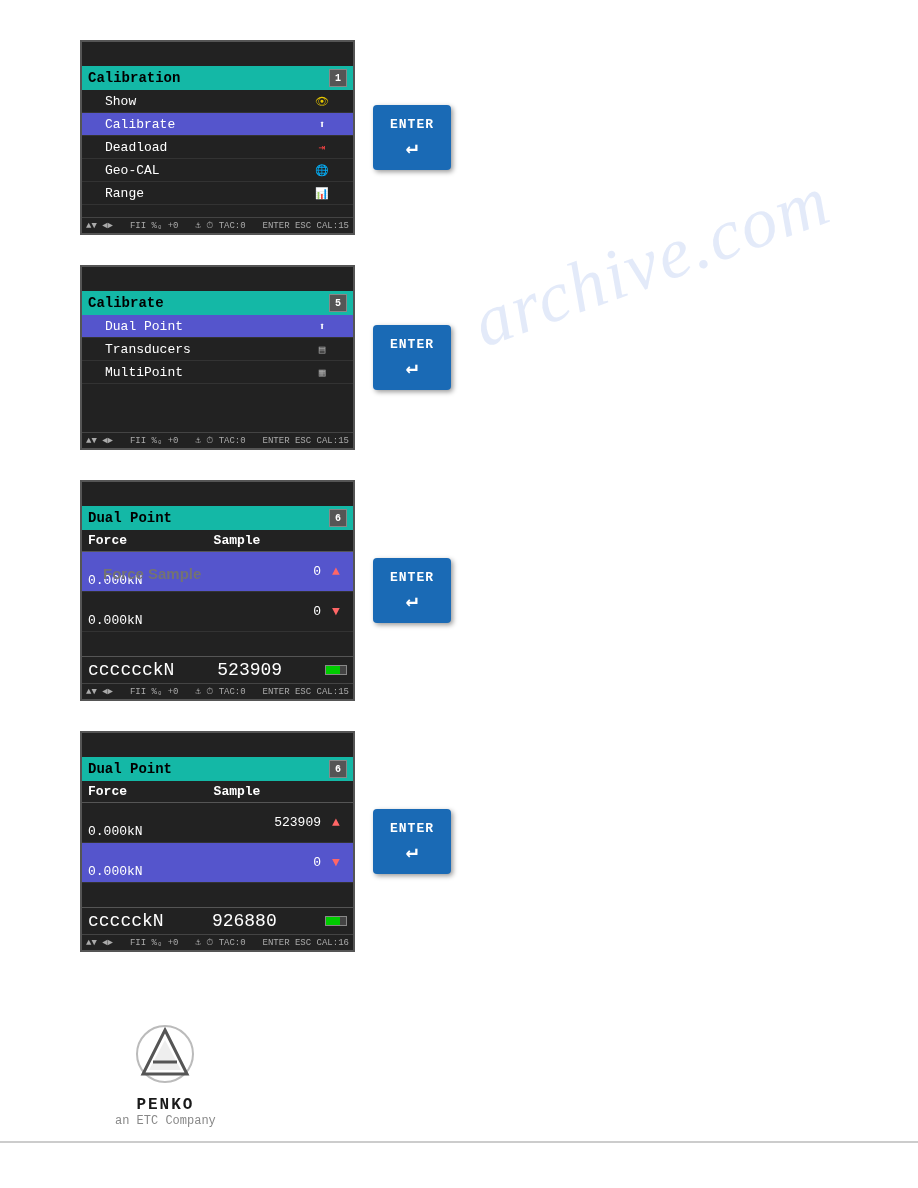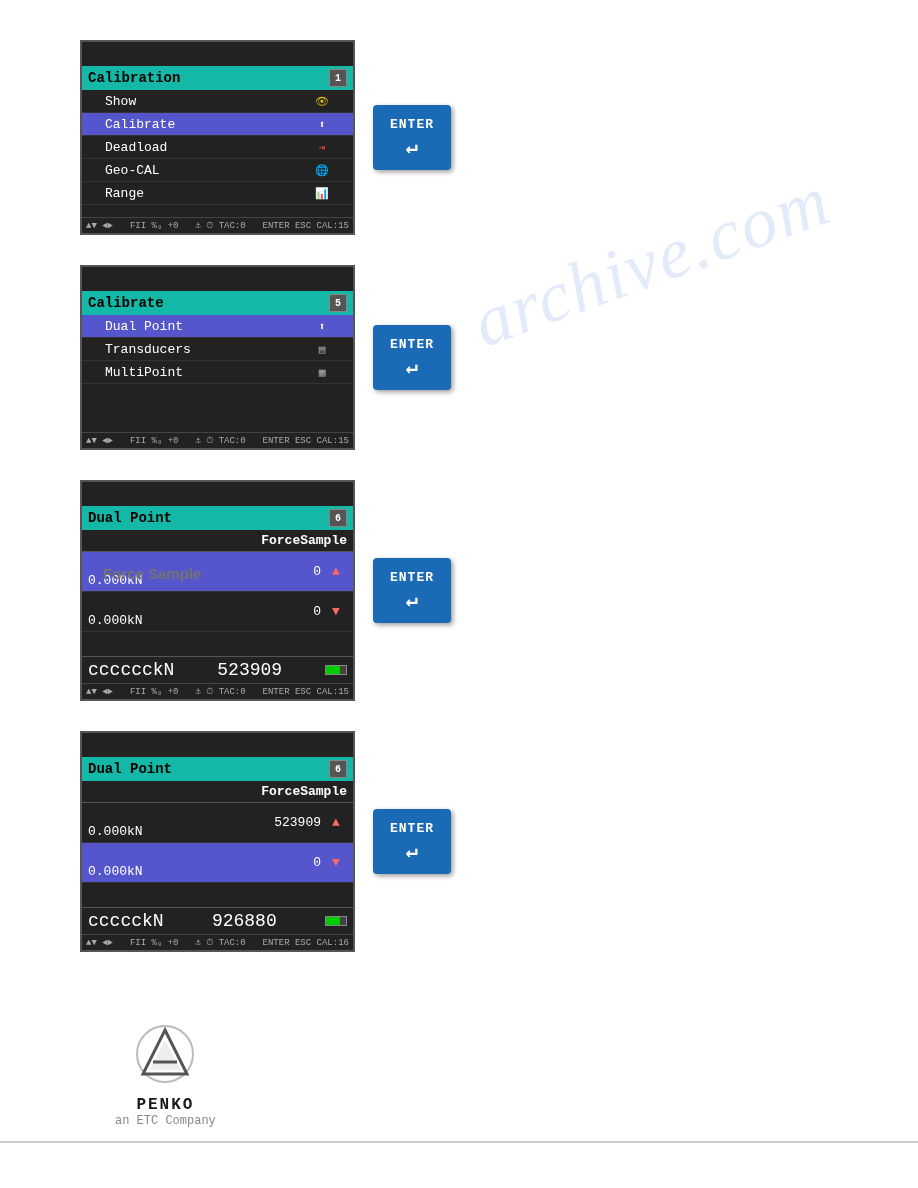--- a/index.html
+++ b/index.html
@@ -92,21 +92,21 @@
       border-top: 1px solid #444;
     }
 
     
     .screen-table-header {
       background: #222;
       color: #fff;
       font-weight: bold;
       padding: 3px 6px;
       display: flex;
-      justify-content: flex-end;
+      justify-content: space-between;
       align-items: center;
       font-size: 13px;
       border-bottom: 1px solid #555;
     }
 
     .screen-table-row {
       background: #222;
       color: #fff;
       padding: 3px 6px;
       display: flex;

